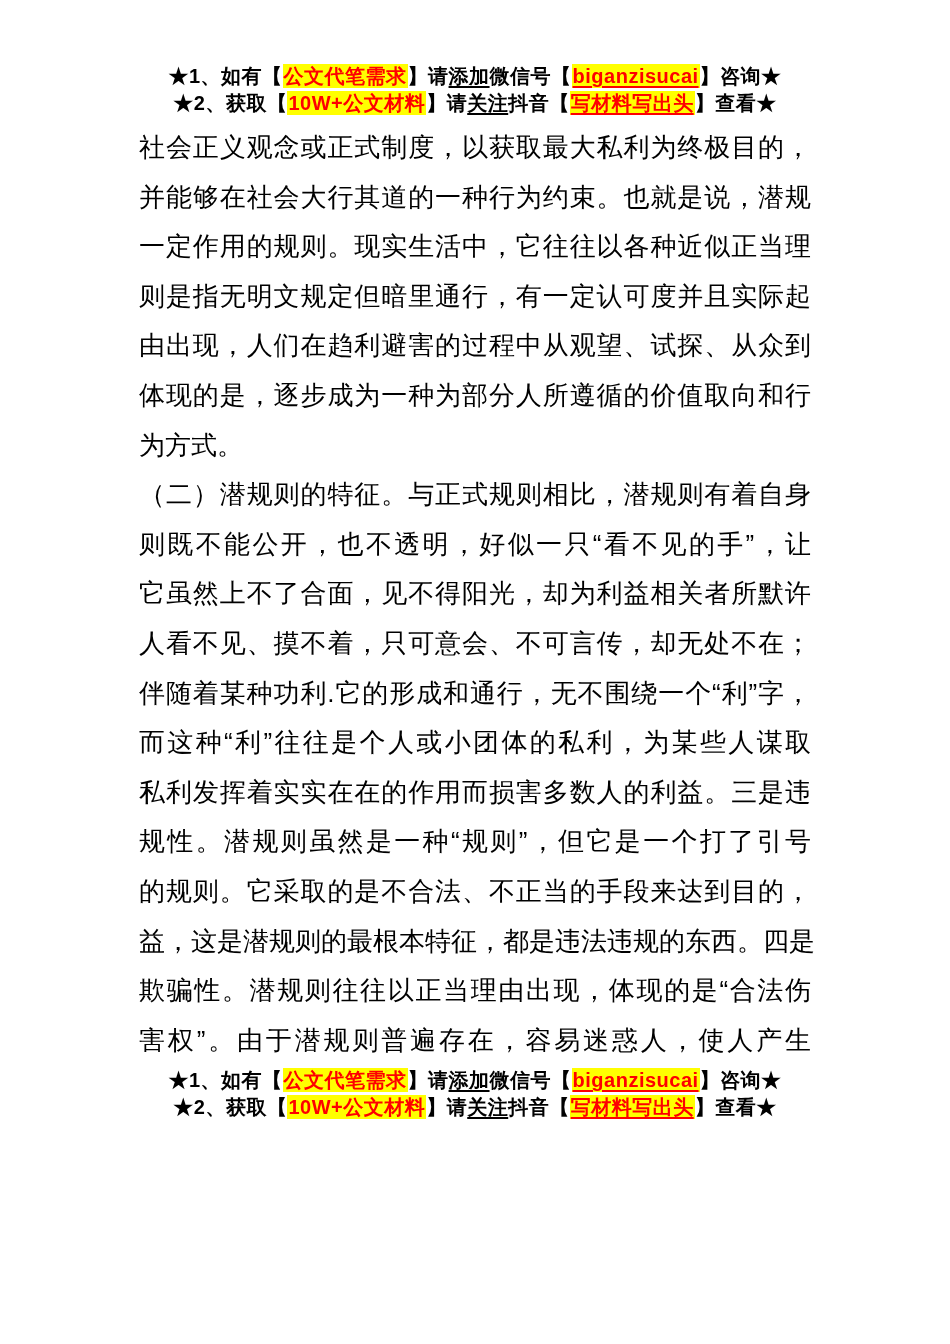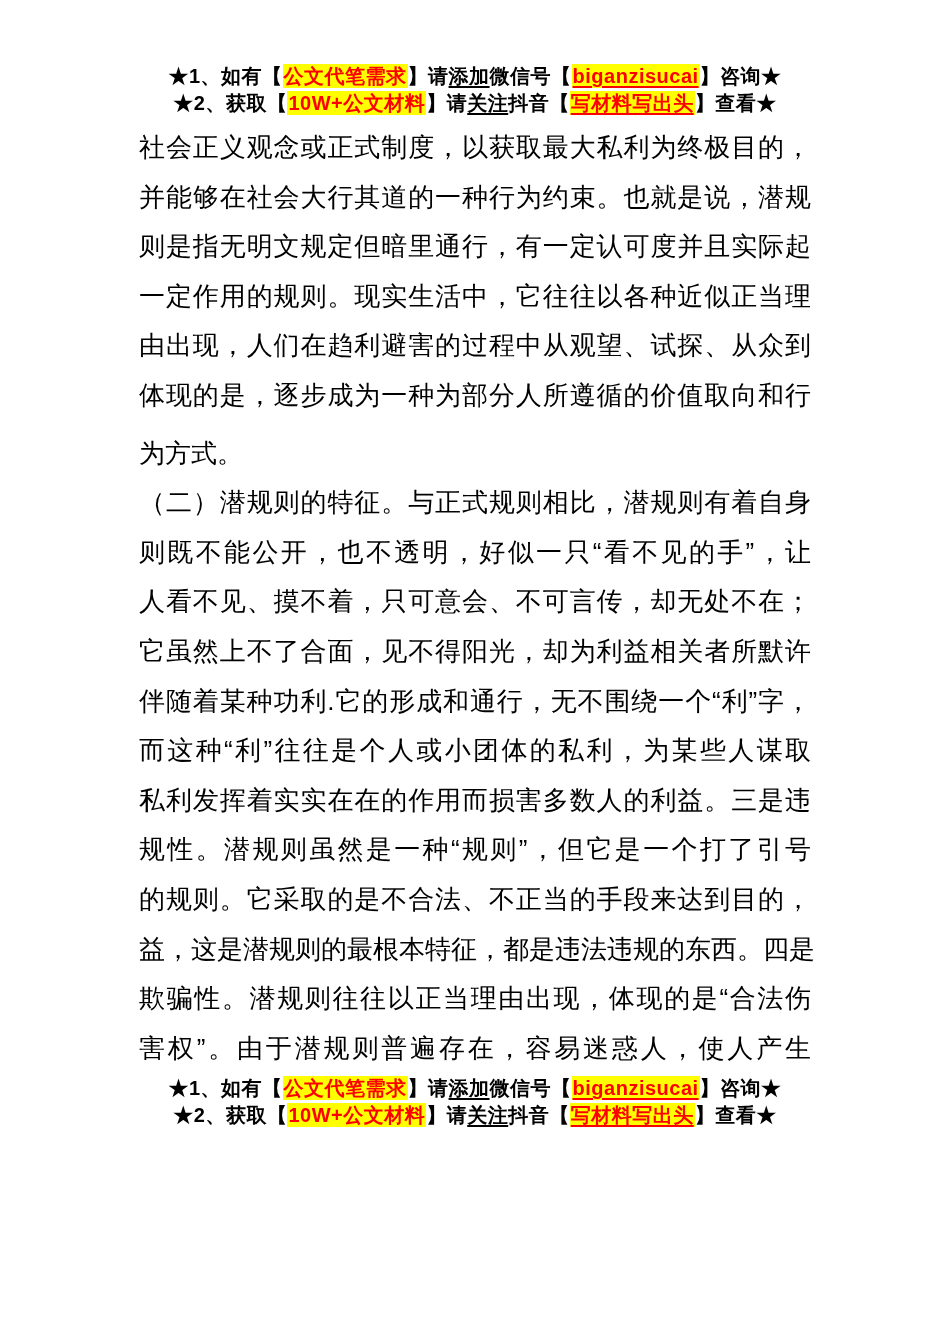--- a/index.html
+++ b/index.html
@@ -58,45 +58,44 @@
   .doc-text .line {
     height: 49.6px;
     line-height: 49.6px;
     white-space: nowrap;
     text-align: justify;
     text-align-last: justify;
     overflow: visible;
   }
   .doc-text .line.short {
     text-align-last: left;
-    margin-top: 8px;
   }
 </style>
 </head>
 <body>
 
 <div class="page">
 
   <div class="banner top">
     <div class="banner-line"><span class="seg-plain">★1、如有【</span><span class="seg-hl">公文代笔需求</span><span class="seg-plain">】请</span><span class="seg-u">添加</span><span class="seg-plain">微信号【</span><span class="seg-hl-u">biganzisucai</span><span class="seg-plain">】咨询★</span></div>
     <div class="banner-line"><span class="seg-plain">★2、获取【</span><span class="seg-hl">10W+公文材料</span><span class="seg-plain">】请</span><span class="seg-u">关注</span><span class="seg-plain">抖音【</span><span class="seg-hl-u">写材料写出头</span><span class="seg-plain">】查看★</span></div>
   </div>
 
   <div class="doc-text">
       <div class="line">社会正义观念或正式制度，以获取最大私利为终极目的，</div>
       <div class="line">并能够在社会大行其道的一种行为约束。也就是说，潜规</div>
+      <div class="line">一定作用的规则。现实生活中，它往往以各种近似正当理</div>
       <div class="line">则是指无明文规定但暗里通行，有一定认可度并且实际起</div>
-      <div class="line">一定作用的规则。现实生活中，它往往以各种近似正当理</div>
       <div class="line">由出现，人们在趋利避害的过程中从观望、试探、从众到</div>
       <div class="line">体现的是，逐步成为一种为部分人所遵循的价值取向和行</div>
       <div class="line short">为方式。</div>
       <div class="line">（二）潜规则的特征。与正式规则相比，潜规则有着自身</div>
       <div class="line">则既不能公开，也不透明，好似一只“看不见的手”，让</div>
+      <div class="line">它虽然上不了合面，见不得阳光，却为利益相关者所默许</div>
       <div class="line">人看不见、摸不着，只可意会、不可言传，却无处不在；</div>
-      <div class="line">它虽然上不了合面，见不得阳光，却为利益相关者所默许</div>
       <div class="line">伴随着某种功利.它的形成和通行，无不围绕一个“利”字，</div>
       <div class="line">而这种“利”往往是个人或小团体的私利，为某些人谋取</div>
       <div class="line">私利发挥着实实在在的作用而损害多数人的利益。三是违</div>
       <div class="line">规性。潜规则虽然是一种“规则”，但它是一个打了引号</div>
       <div class="line">的规则。它采取的是不合法、不正当的手段来达到目的，</div>
       <div class="line">益，这是潜规则的最根本特征，都是违法违规的东西。四是</div>
       <div class="line">欺骗性。潜规则往往以正当理由出现，体现的是“合法伤</div>
       <div class="line">害权”。由于潜规则普遍存在，容易迷惑人，使人产生</div>
     </div>
 

